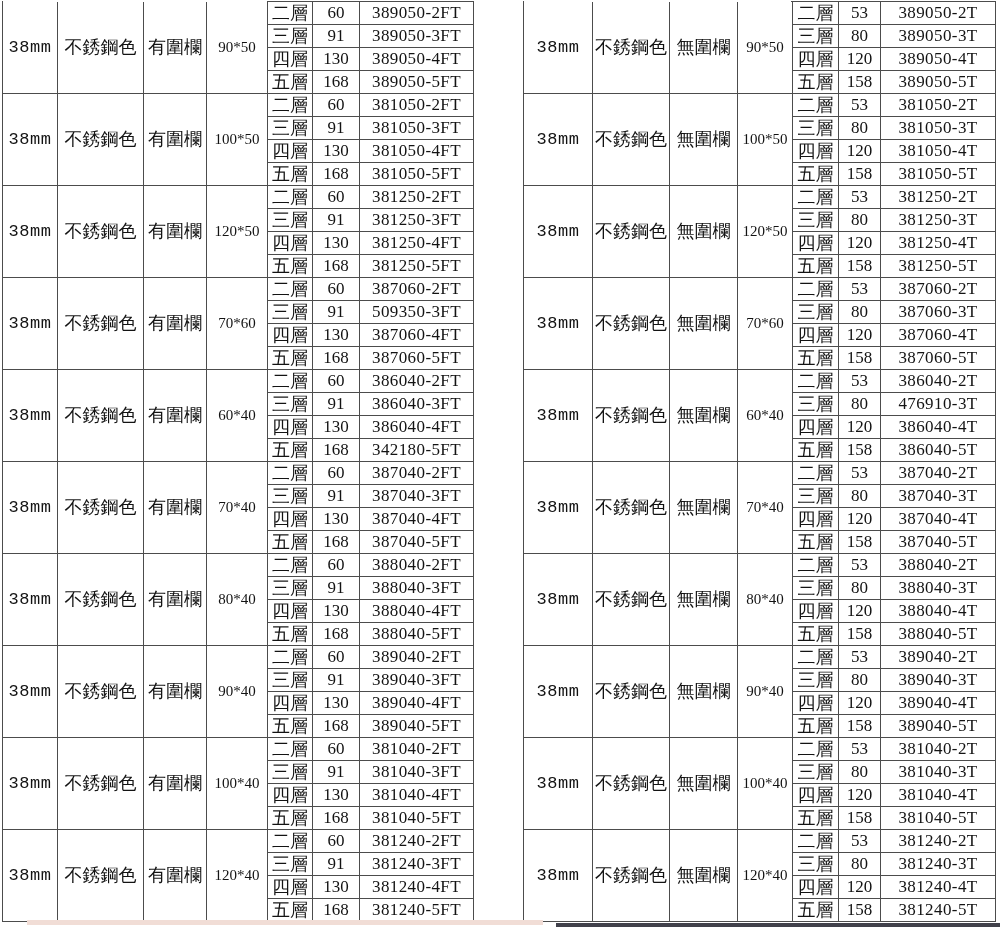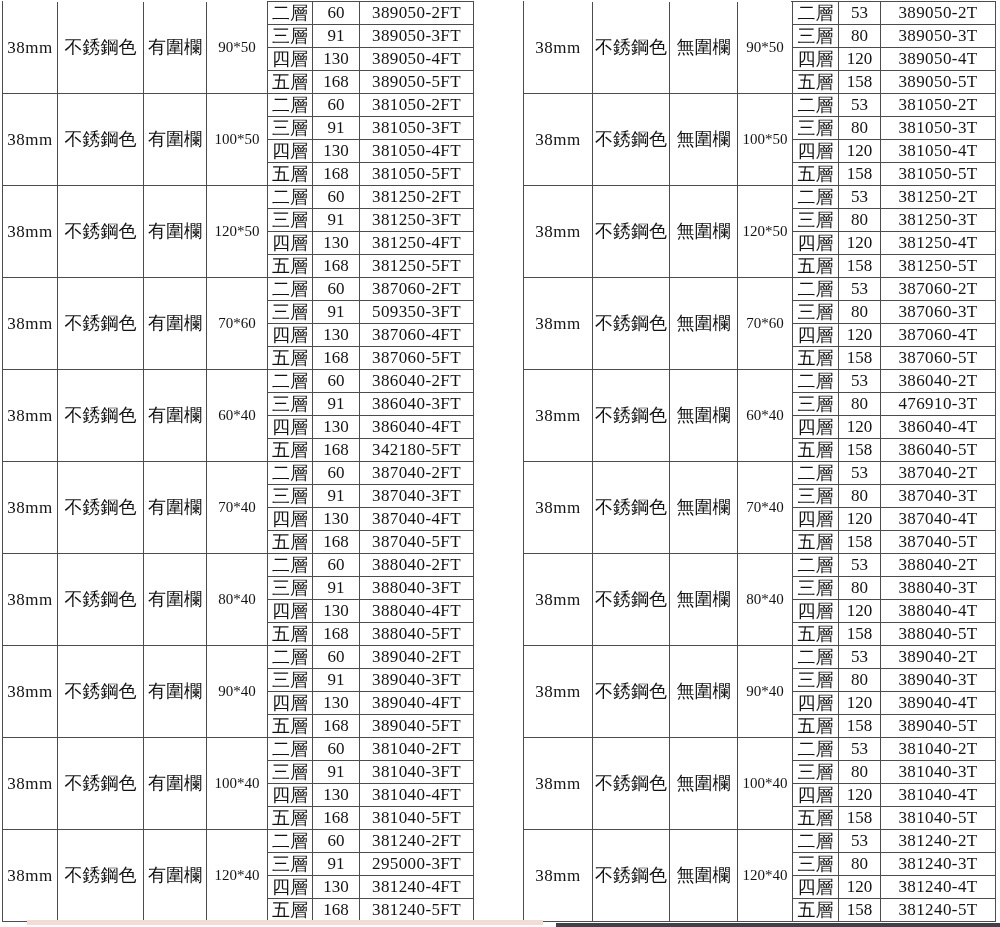--- a/index.html
+++ b/index.html
@@ -34,21 +34,21 @@
     text-align: center;
     vertical-align: middle;
     padding: 0;
     height: 22px;
     line-height: 1.05;
     font-size: 17px;
     white-space: nowrap;
     overflow: hidden;
     color: #131313;
   }
-  .spec-table td.thickness-cell { font-size: 17px; letter-spacing: 0.5px; }
+  .spec-table td.thickness-cell { font-size: 17px; letter-spacing: 0.5px; font-family: Liberation Mono, monospace; }
   .spec-table td.finish-color-cell,
   .spec-table td.fence-cell,
   .spec-table td.tier-label-cell { font-size: 18px; }
   .spec-table td.size-cell { font-size: 15px; }
   .spec-table td.qty-cell { font-size: 17px; }
   .spec-table td.model-code-cell { font-size: 17px; letter-spacing: 0.4px; }
 
   
   .top-cover {
     position: absolute;
@@ -315,21 +315,21 @@
           <td rowspan="4" class="finish-color-cell">不銹鋼色</td>
           <td rowspan="4" class="fence-cell">有圍欄</td>
           <td rowspan="4" class="size-cell">120*40</td>
           <td class="tier-label-cell">二層</td>
           <td class="qty-cell">60</td>
           <td class="model-code-cell">381240-2FT</td>
         </tr>
         <tr>
           <td class="tier-label-cell">三層</td>
           <td class="qty-cell">91</td>
-          <td class="model-code-cell">295000-3FT</td>
+          <td class="model-code-cell">381240-3FT</td>
         </tr>
         <tr>
           <td class="tier-label-cell">四層</td>
           <td class="qty-cell">130</td>
           <td class="model-code-cell">381240-4FT</td>
         </tr>
         <tr>
           <td class="tier-label-cell">五層</td>
           <td class="qty-cell">168</td>
           <td class="model-code-cell">381240-5FT</td>

